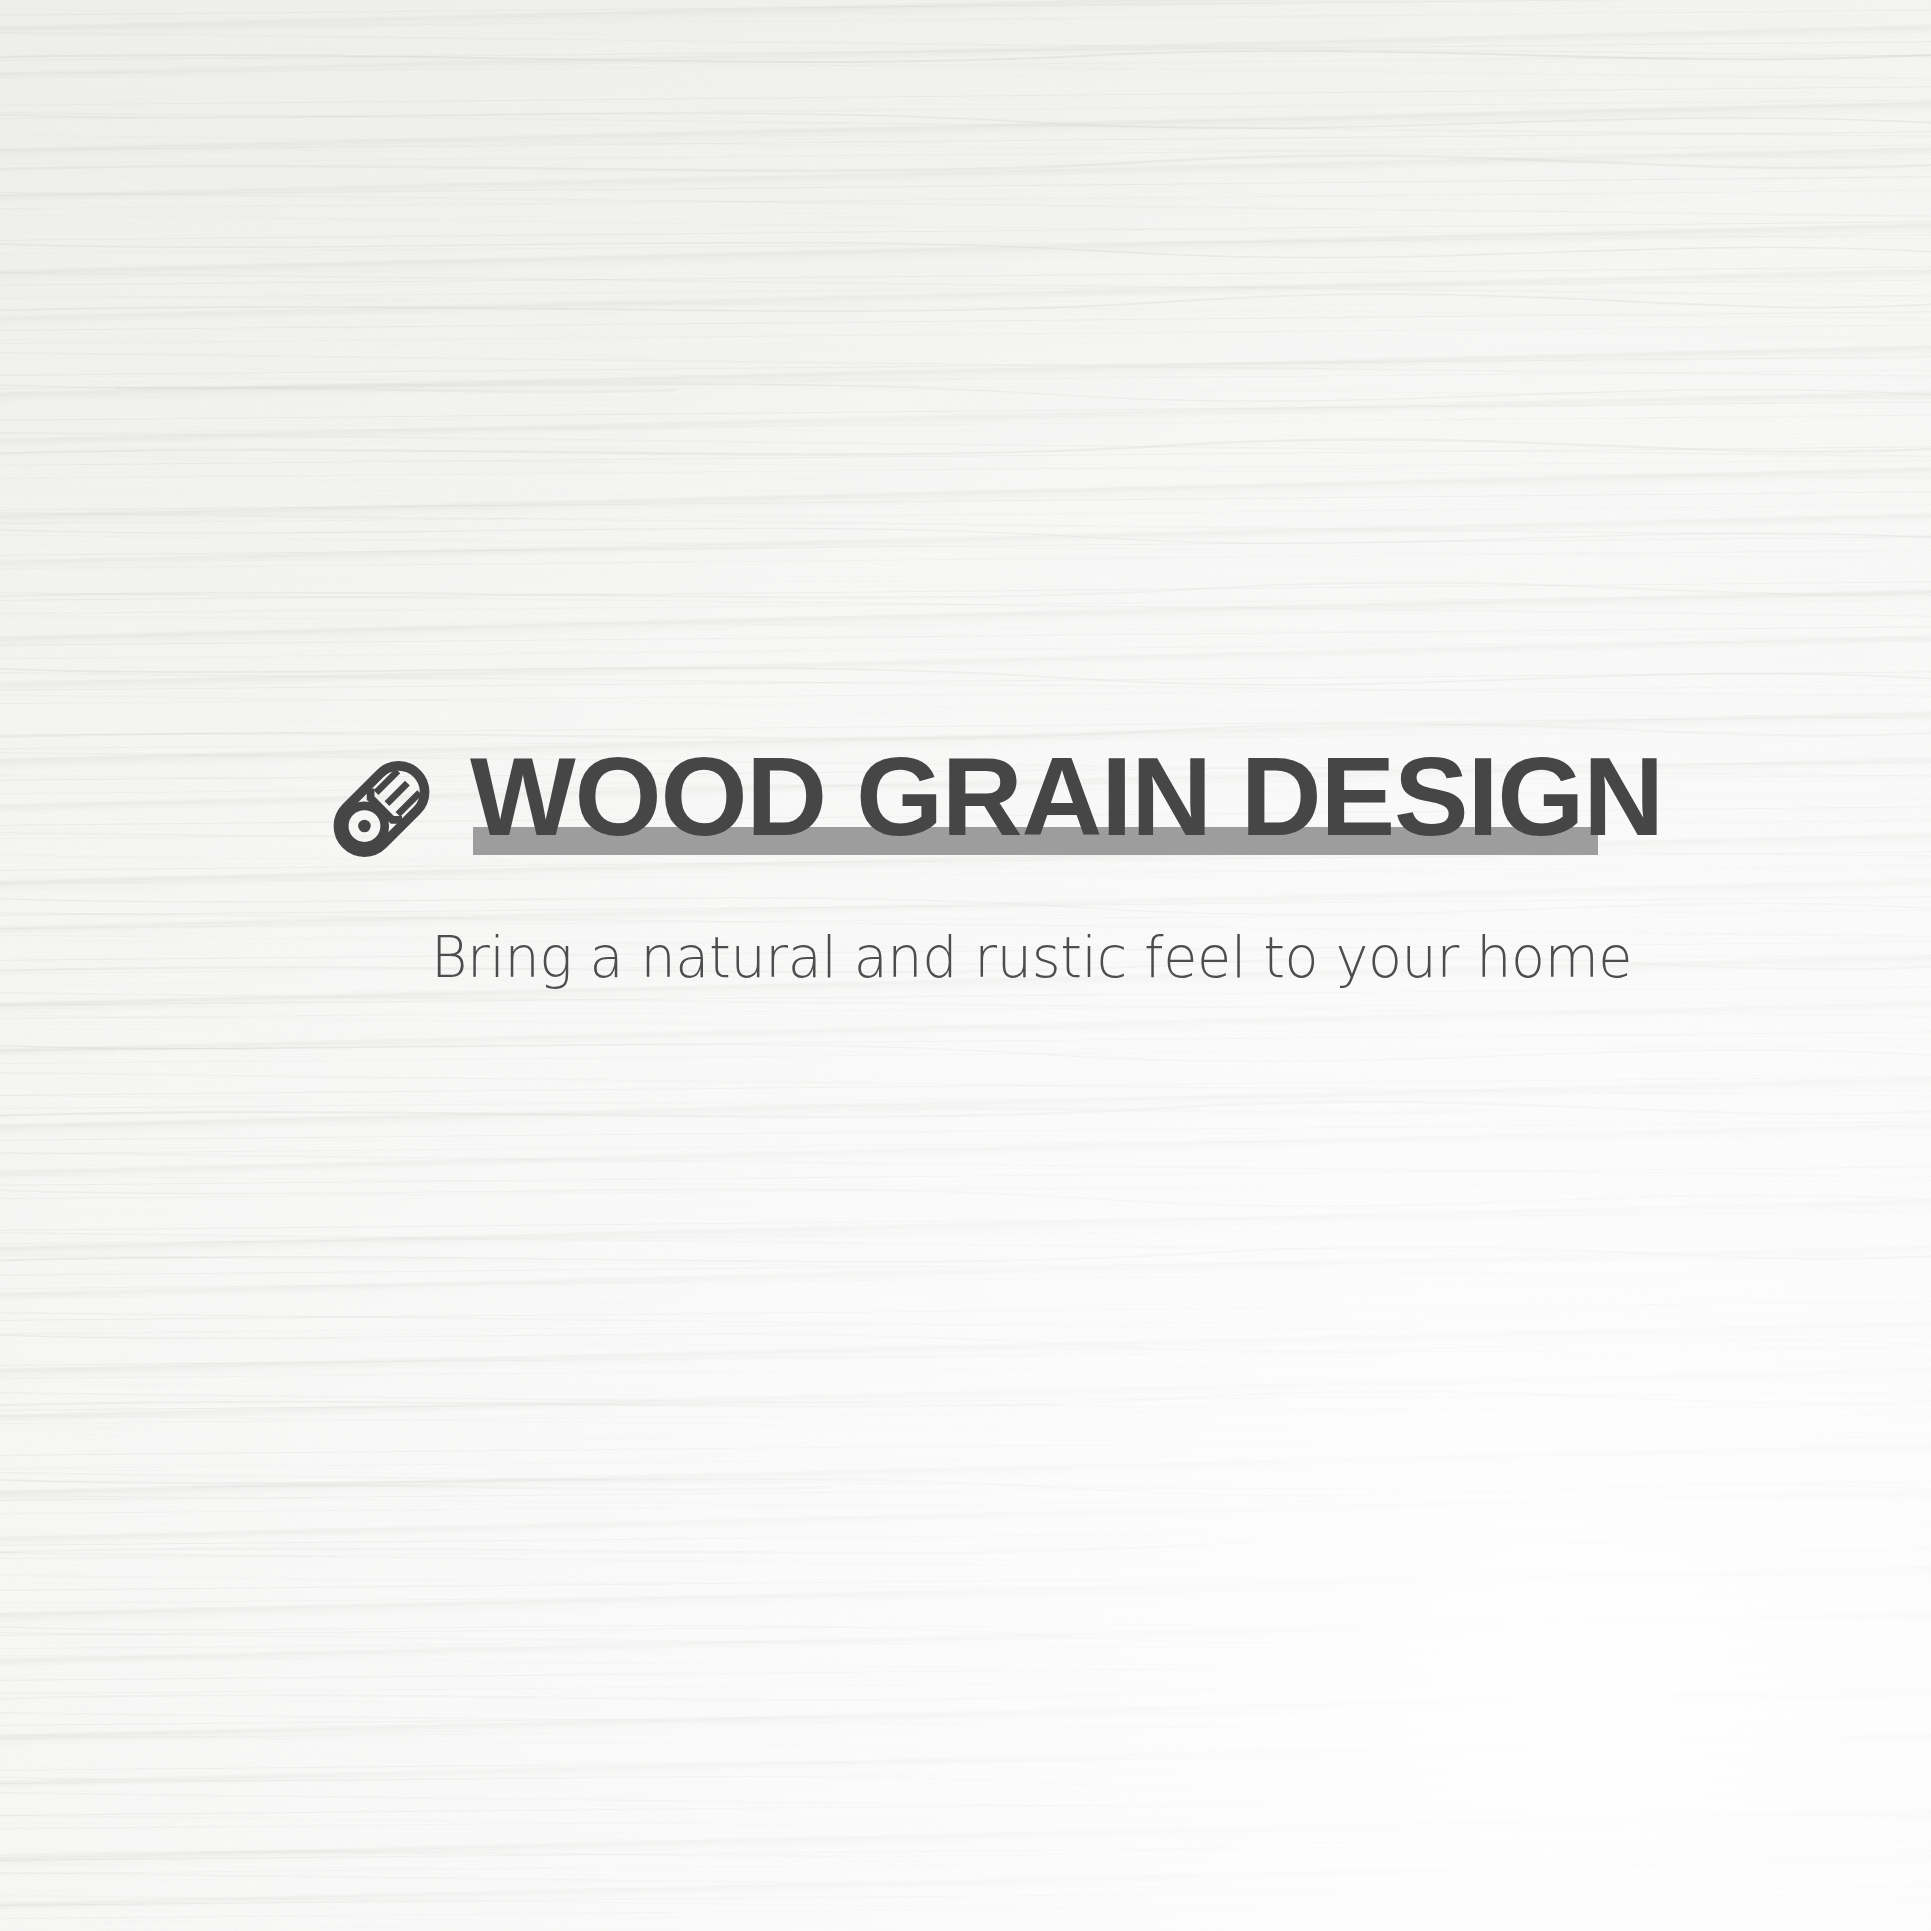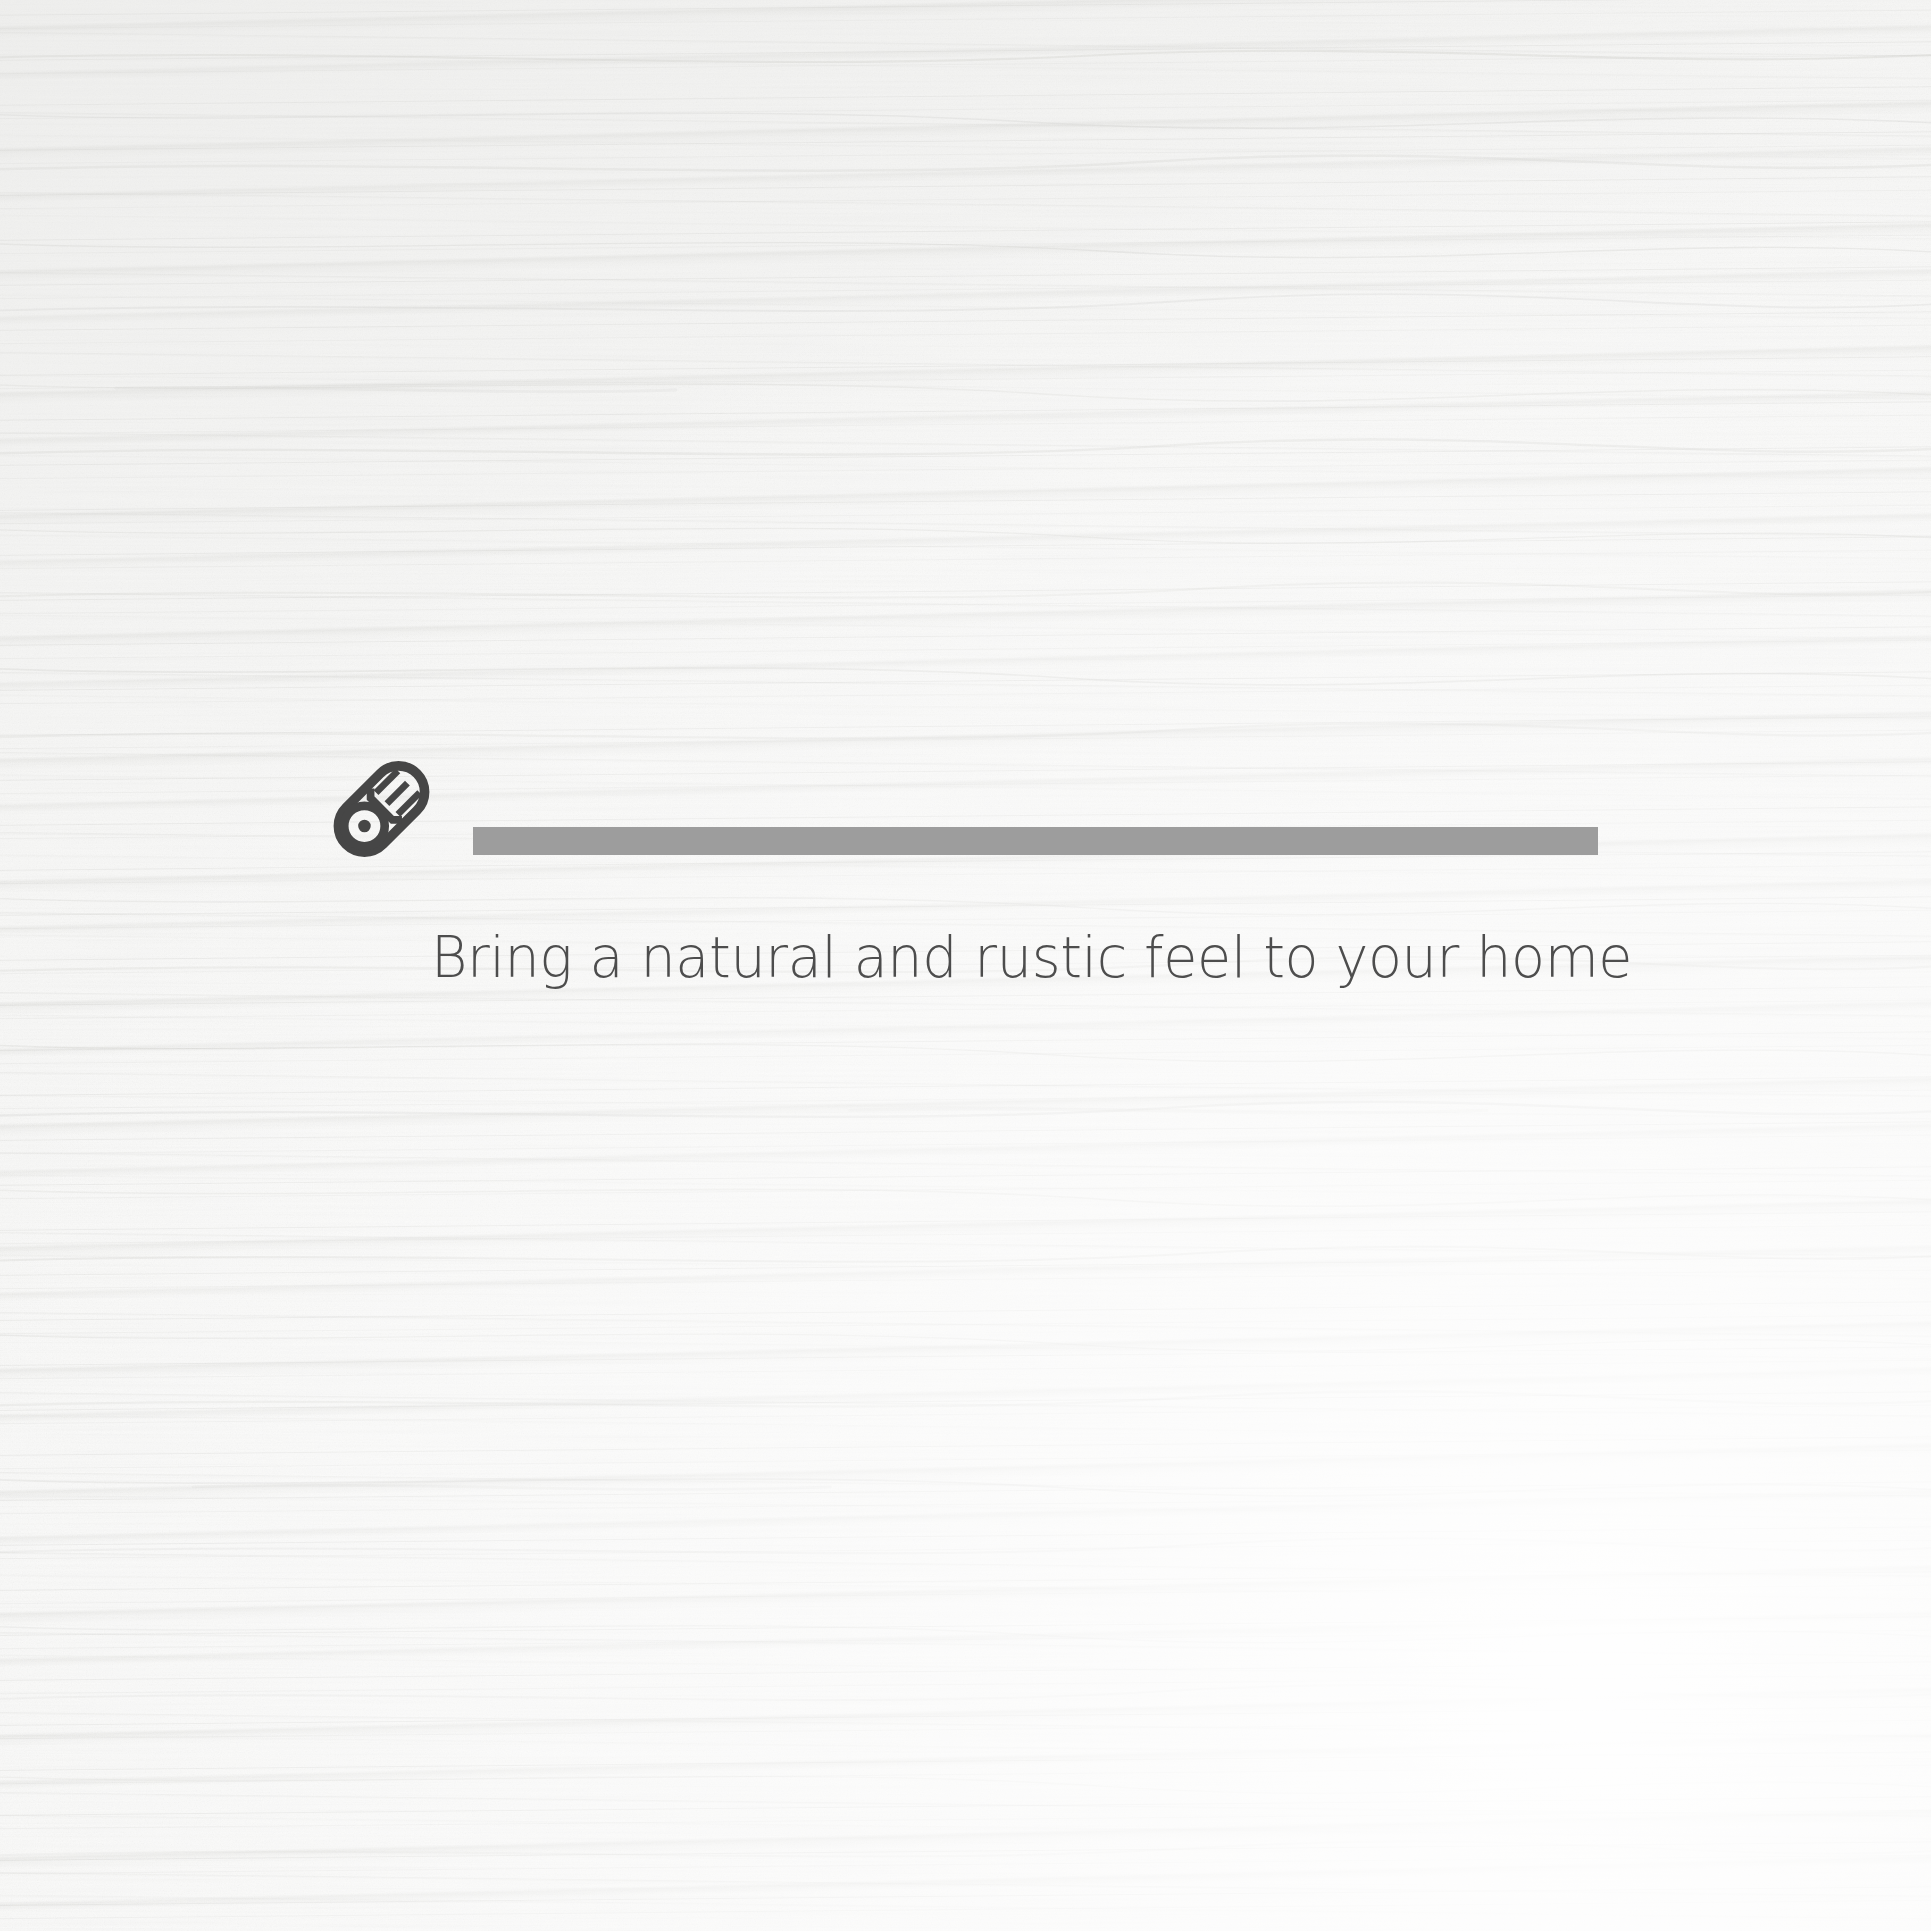--- a/index.html
+++ b/index.html
@@ -260,18 +260,19 @@
               <path d="M58 72 H 90"></path>
             </g>
 
             <path d="M57 33 L 50 40 L 50 72 L 57 79" fill="none" stroke="#464646" stroke-width="8" stroke-linejoin="miter" stroke-linecap="butt"></path>
           </g>
         </svg>
       </span>
 
       <span class="headline-highlight"></span>
 
+      <h1 class="headline-text">WOOD GRAIN DESIGN</h1>
     </div>
 
     <p class="subheadline">Bring a natural and rustic feel to your home</p>
   </div>
 </div>
 
 
 </body></html>

